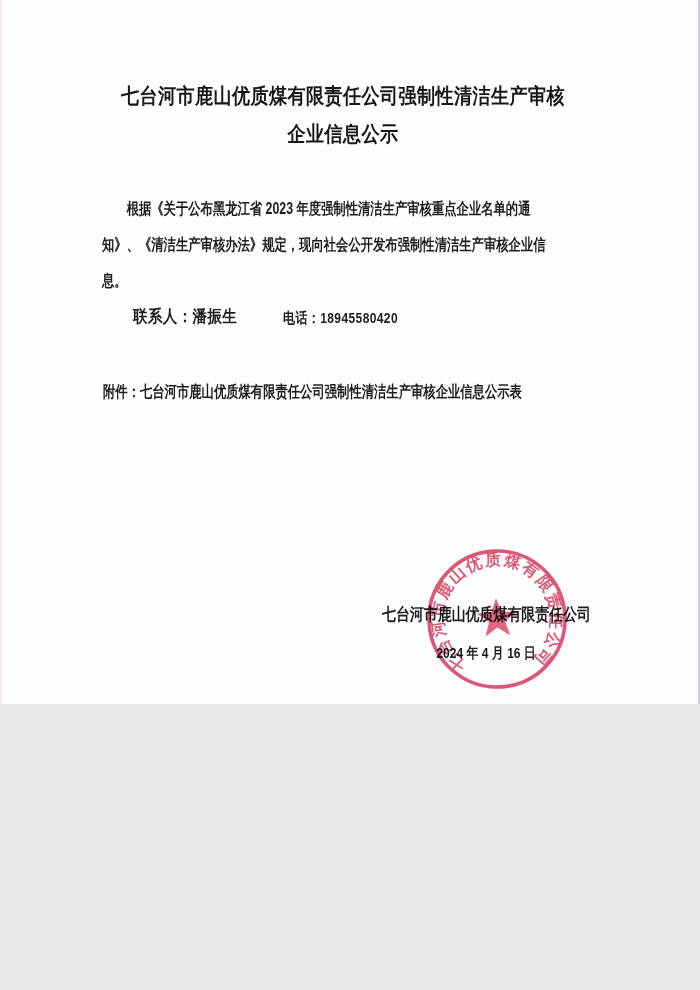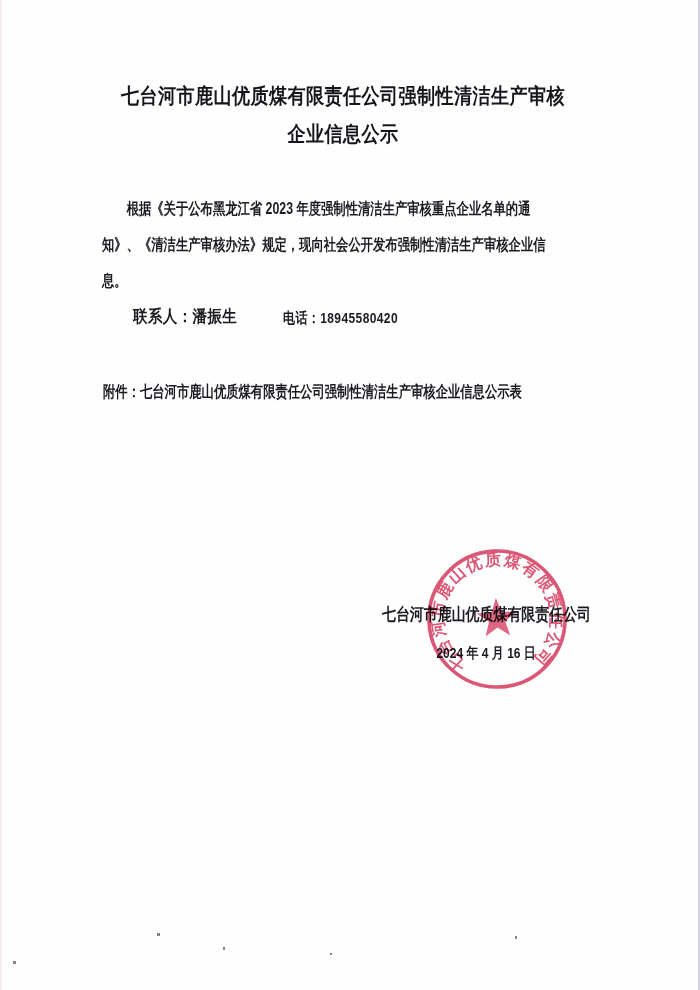--- a/index.html
+++ b/index.html
@@ -1,18 +1,18 @@
 <!DOCTYPE html>
 <html><head>
 <meta charset="utf-8">
 <style>
   html, body { margin: 0; padding: 0; background: #e8e8e8; }
   .page {
     position: relative;
-    width: 700px; height: 990px;
+    width: 700px; height: 704px;
     background: #fefefe;
     overflow: hidden;
     font-family: "Liberation Sans", sans-serif;
     color: #1b1b22;
     font-weight: 700;
   }
   
   .title-block {
     position: absolute; left: -7px; top: 77px; width: 700px;
     text-align: center; line-height: 38px;

